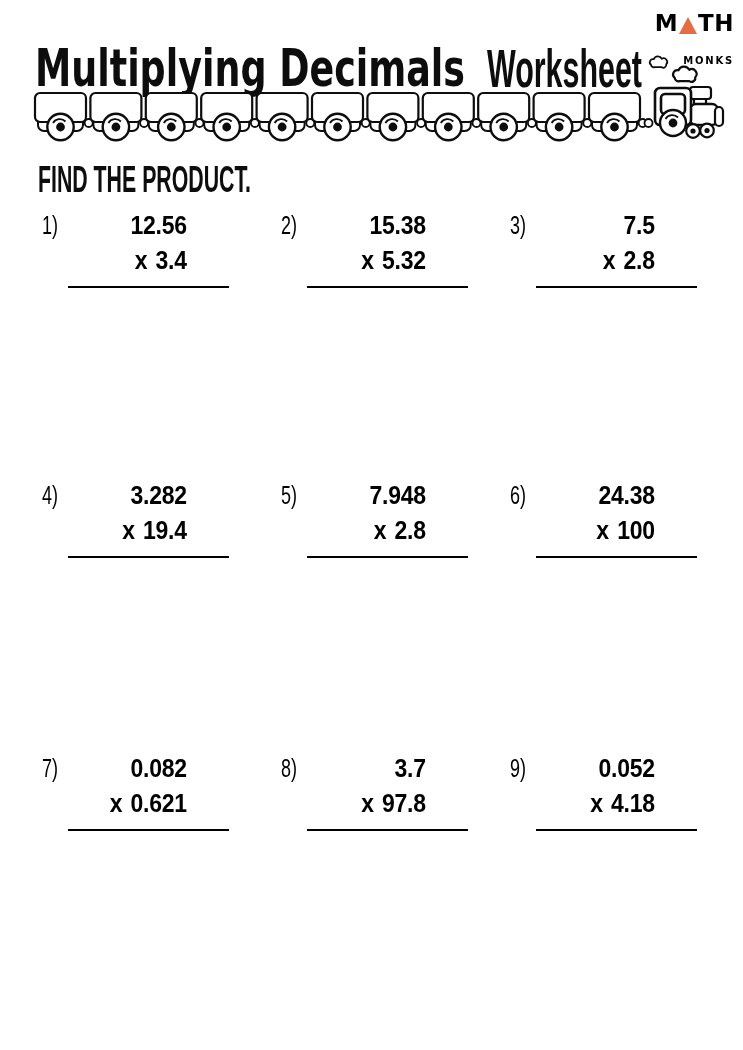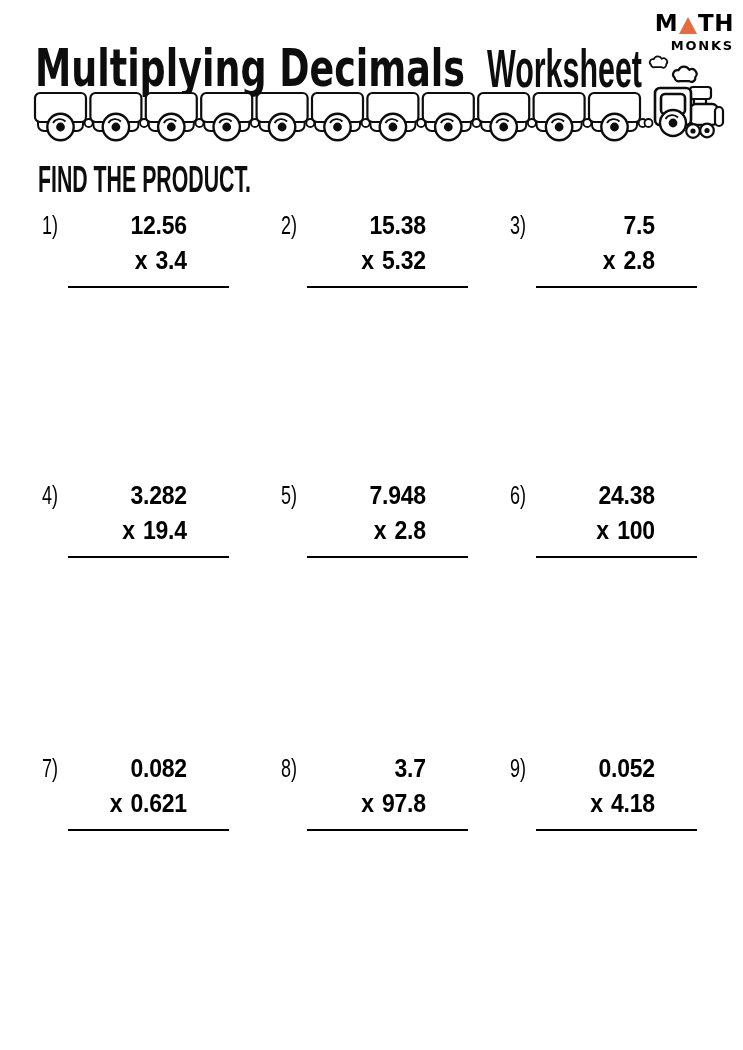--- a/index.html
+++ b/index.html
@@ -5,22 +5,22 @@
   html,body{margin:0;padding:0;background:#ffffff;}
   .page{position:relative;width:743px;height:1050px;background:#ffffff;overflow:hidden;
         font-family:"Liberation Sans",sans-serif;color:#000;}
 
   
   .logo{position:absolute;top:12px;right:9px;text-align:right;line-height:1;}
   .logo-row{display:flex;align-items:flex-end;justify-content:flex-end;
             font-family:"DejaVu Sans",sans-serif;font-weight:bold;font-size:23px;letter-spacing:.5px;}
   .tri{width:0;height:0;border-left:9px solid transparent;border-right:9px solid transparent;
        border-bottom:17px solid #e66b41;margin:0 1px 1px 1px;}
-  .logo-monks{font-family:"DejaVu Sans",sans-serif;font-weight:bold;font-size:13px;
-              letter-spacing:1.8px;margin-top:4px;}
+  .logo-monks{font-family:"DejaVu Sans",sans-serif;font-weight:bold;font-size:10px;
+              letter-spacing:1.8px;margin-top:21px;}
 
   
   .header-svg{position:absolute;top:0;left:0;}
   .title-main{font-family:"DejaVu Sans",sans-serif;font-weight:bold;font-size:52px;fill:#0d0d0d;}
   .title-sub{font-family:"Liberation Sans",sans-serif;font-weight:bold;font-size:54px;fill:#0d0d0d;}
   .instruction-text{font-family:"Liberation Sans",sans-serif;font-weight:bold;font-size:36px;fill:#0d0d0d;}
 
   
   .prow{position:absolute;left:0;width:743px;height:80px;}
   .row1{top:212px;} .row2{top:482px;} .row3{top:755px;}

